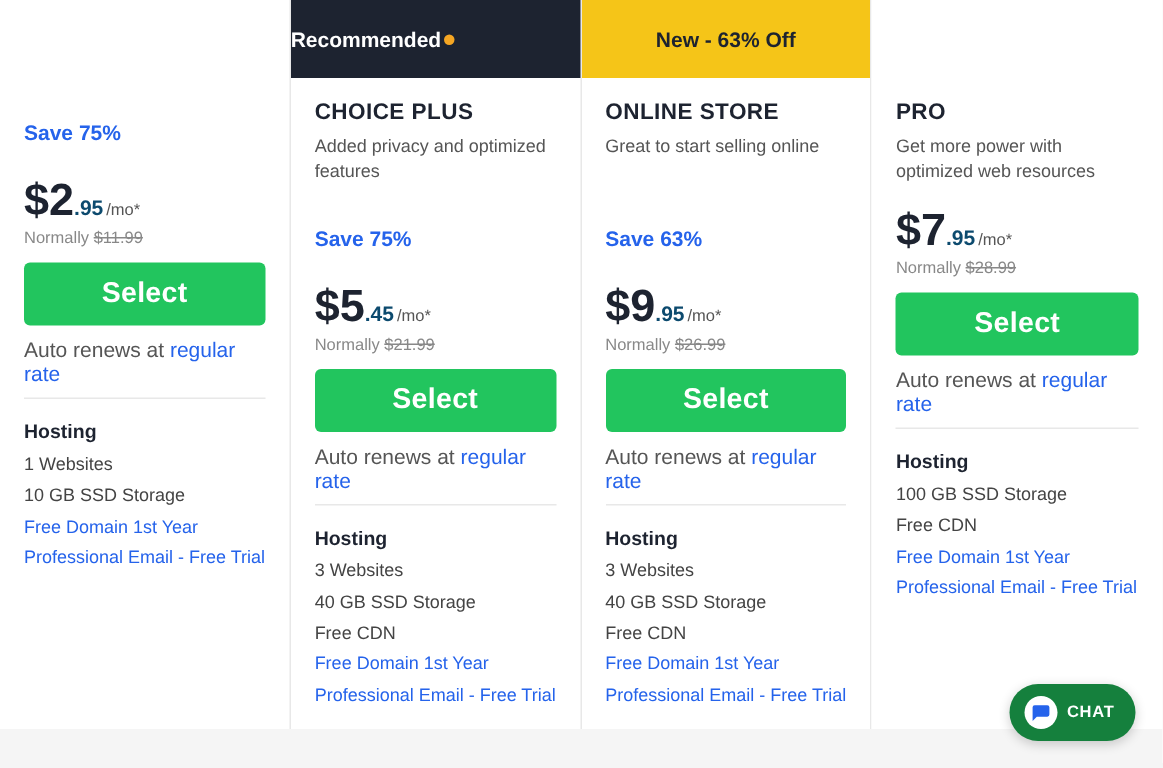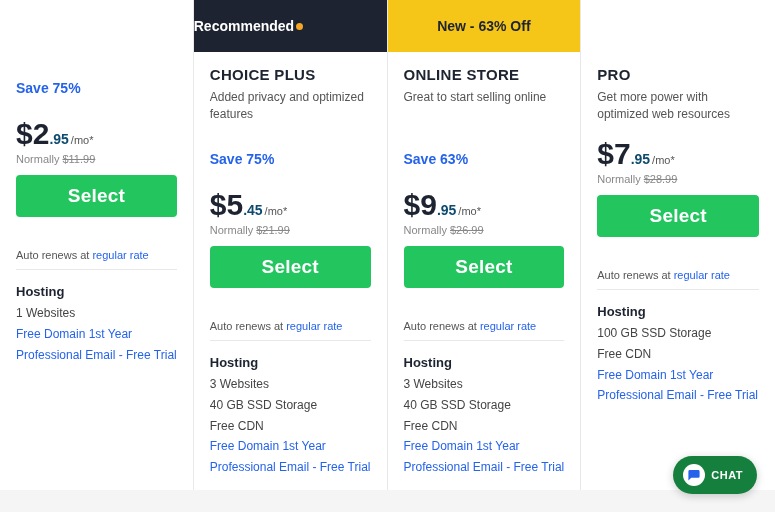--- a/index.html
+++ b/index.html
@@ -123,24 +123,23 @@
       width: 100%;
       padding: 10px 0;
       font-size: 19px;
       font-weight: 700;
       cursor: pointer;
       margin-bottom: 8px;
       letter-spacing: 0.2px;
     }
 
     .auto-renew {
-      font-size: 11px;
+      font-size: 14px;
       color: #555;
       margin-bottom: 6px;
-      margin-top: 24px;
     }
     .auto-renew a {
       color: #2563eb;
       text-decoration: none;
     }
 
     .divider {
       border: none;
       border-top: 1px solid #e8e8e8;
       margin: 8px 0;
@@ -205,20 +204,21 @@
         <span class="price-cents">.95</span>
         <span class="price-suffix">/mo*</span>
       </div>
       <div class="price-normal">Normally <s>$11.99</s></div>
       <button class="select-btn">Select</button>
       <div class="auto-renew">Auto renews at <a>regular rate</a></div>
       <hr class="divider">
       <div class="hosting-section">
         <div class="hosting-label">Hosting</div>
         <div class="hosting-item">1 Websites</div>
+          <div class="hosting-item">10 GB SSD Storage</div>
           <div class="hosting-item link">Free Domain 1st Year</div>
           <div class="hosting-item link">Professional Email - Free Trial</div>
       </div>
     </div>
   </div>
     <div class="plan-col">
     <div class="badge-row">
         <div class="badge-recommended">Recommended<span class="dot"></span></div>
       </div>
     <div class="plan-content">

